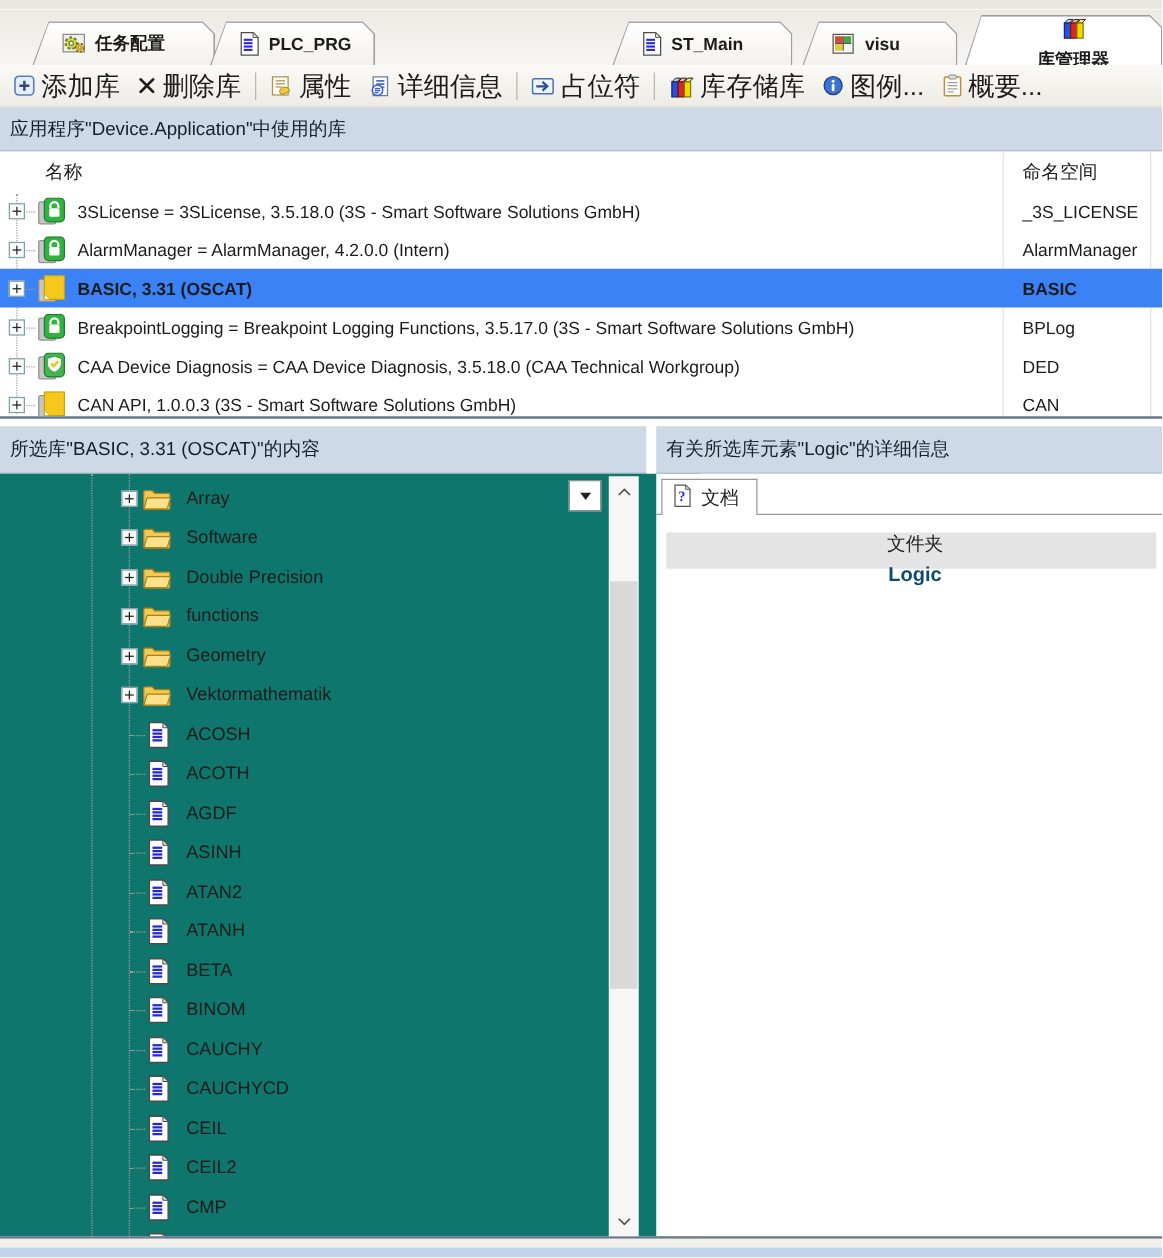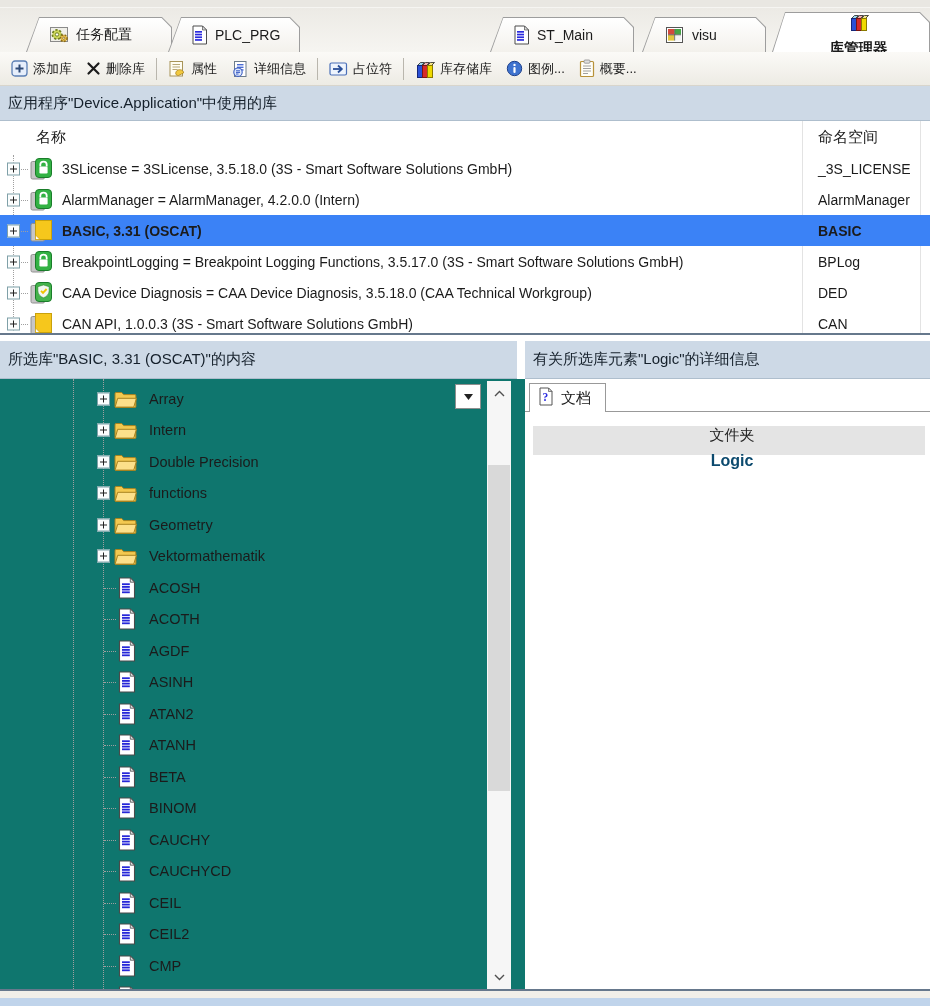--- a/index.html
+++ b/index.html
@@ -12,29 +12,29 @@
   .tabbar { position:absolute; left:0; top:8px; width:100%; height:44px; background:linear-gradient(#eceae5,#f6f5f1); }
   .tab { position:absolute; bottom:0; height:35px; }
   .tab.active { height:40px; }
   .tab .shape { position:absolute; inset:0; background:#9d9d9d;
     clip-path:polygon(0 100%, 13px 0, calc(100% - 10px) 0, 100% 10px, 100% 100%); }
   .tab .shape::after { content:""; position:absolute; left:1px; right:1px; top:1px; bottom:0;
     background:linear-gradient(#ffffff,#f3f1ec);
     clip-path:polygon(0 100%, 12.3px 0, calc(100% - 9.4px) 0, 100% 9.4px, 100% 100%); }
   .tab.active .shape::after { background:#fff; }
   .tab .inner { position:relative; height:100%; display:flex; align-items:center; gap:7px;
-    padding-left:23px; padding-right:8px; font-size:14px; white-space:nowrap; }
+    padding-left:23px; padding-right:8px; font-size:14px; white-space:nowrap;font-weight:bold; }
   .tab.active .inner { font-weight:bold; font-size:14.5px;flex-direction:column; }
   .tab .close { margin-left:12px; font-weight:bold; font-size:14px; color:#111; }
   .tic { display:flex; align-items:center; }
 
   
   .toolbar { position:absolute; left:0; top:52px; width:100%; height:34px;
     background:linear-gradient(#fbfaf7,#edebe4); border-bottom:1px solid #d8d5cc;
-    display:flex; align-items:center; padding-left:4px; font-size:13px; }
+    display:flex; align-items:center; padding-left:4px; font-size:21px; }
   .tbtn { display:flex; align-items:center; gap:5px; padding:0 7px; height:26px; white-space:nowrap; }
   .tsep { width:1px; height:22px; background:#b9b6ad; margin:0 4px; }
   .ticon { display:flex; align-items:center; }
 
   
   .panel-title { position:absolute; background:#cdd9e6; font-size:15px; display:flex; align-items:center;
     padding-left:8px; color:#15202b; border-bottom:1px solid #aebecd; white-space:nowrap; }
   .main-title { left:0; top:86px; width:930px; height:35px; }
   .left-title { left:0; top:341px; width:517px; height:38px; }
   .right-title { left:525px; top:341px; width:405px; height:38px; }
@@ -384,21 +384,21 @@
           <span class="t-label">Array</span>
         </div>
         <div class="tree-row folder">
           <span class="expander"></span>
           <span class="t-ic">
             <svg width="23" height="18" viewBox="0 0 23 18">
               <path d="M1 16.5 V3.6 c0-.6.5-1.1 1.1-1.1 h5.6 l2 2.1 h11.1 c.6 0 1.1.5 1.1 1.1 v10.8 c0 .6-.5 1.1-1.1 1.1 H2.1 C1.5 17.6 1 17.1 1 16.5 z" fill="#f3c950" stroke="#a8821e"></path>
               <path d="M1.2 16.8 L3.7 8.3 h18.7 l-2.4 8 c-.15.45-.6.8-1.1.8 H2.3 c-.6 0-1.1-.3-1.1-.3 z" fill="#fce08a" stroke="#a8821e"></path>
             </svg>
           </span>
-          <span class="t-label">Intern</span>
+          <span class="t-label">Software</span>
         </div>
         <div class="tree-row folder">
           <span class="expander"></span>
           <span class="t-ic">
             <svg width="23" height="18" viewBox="0 0 23 18">
               <path d="M1 16.5 V3.6 c0-.6.5-1.1 1.1-1.1 h5.6 l2 2.1 h11.1 c.6 0 1.1.5 1.1 1.1 v10.8 c0 .6-.5 1.1-1.1 1.1 H2.1 C1.5 17.6 1 17.1 1 16.5 z" fill="#f3c950" stroke="#a8821e"></path>
               <path d="M1.2 16.8 L3.7 8.3 h18.7 l-2.4 8 c-.15.45-.6.8-1.1.8 H2.3 c-.6 0-1.1-.3-1.1-.3 z" fill="#fce08a" stroke="#a8821e"></path>
             </svg>
           </span>
           <span class="t-label">Double Precision</span>

